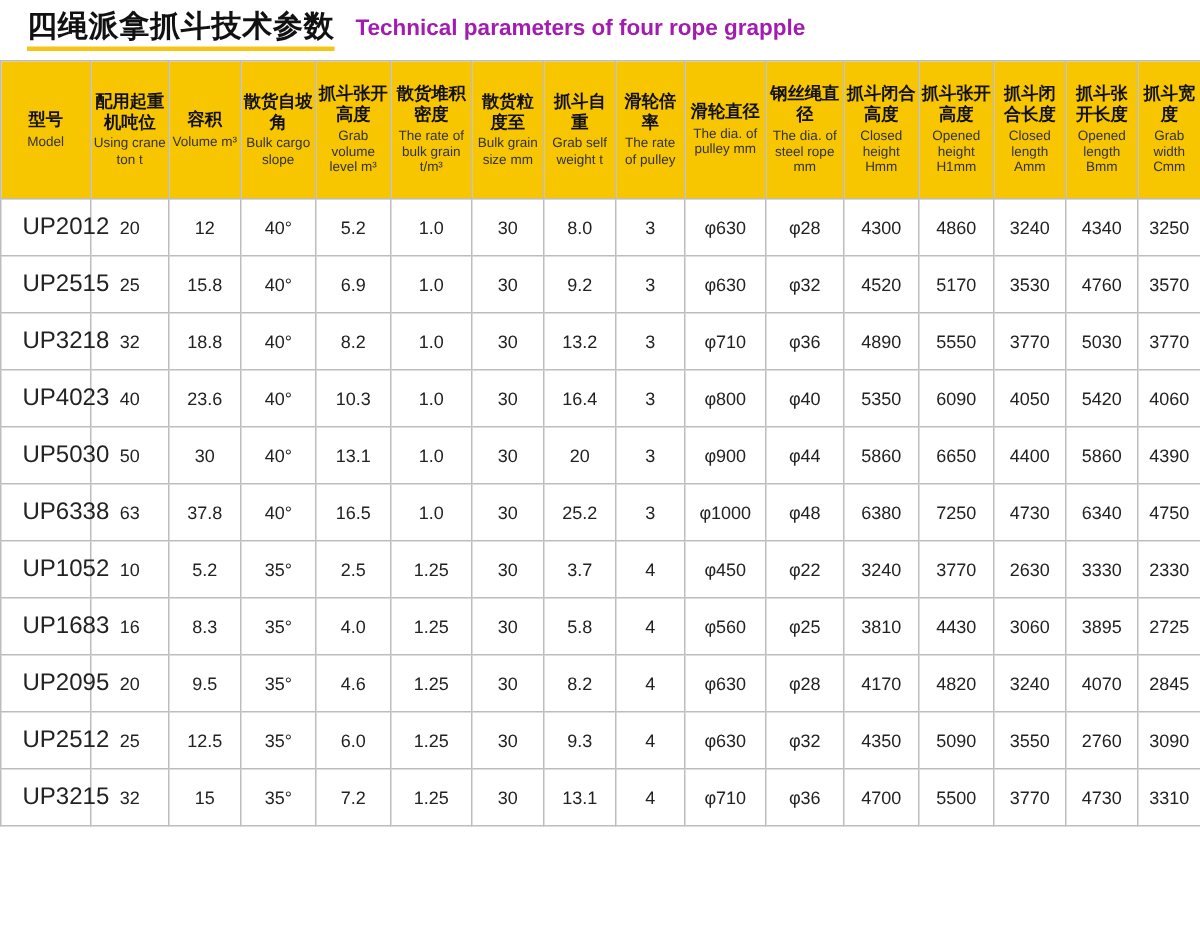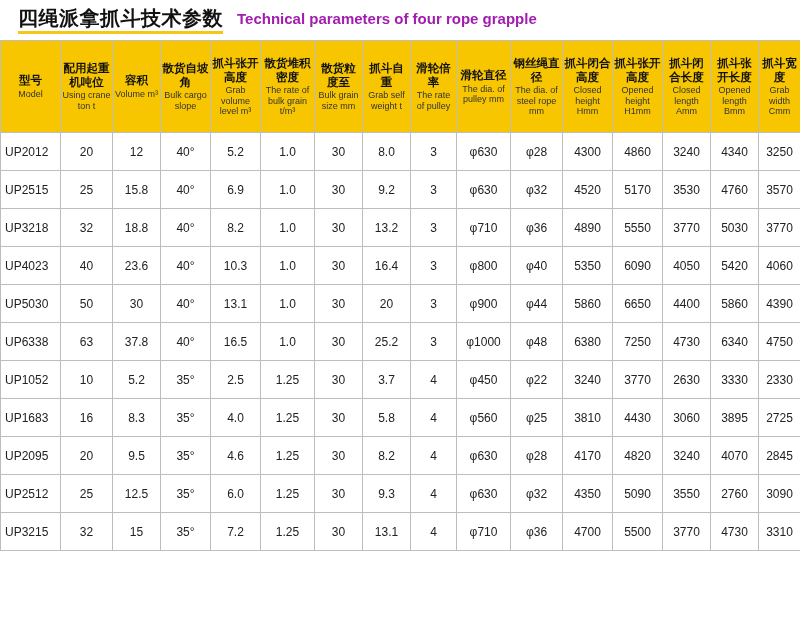--- a/index.html
+++ b/index.html
@@ -74,22 +74,22 @@
     margin-top: 1px;
     text-align: center;
   }
   table.spec tbody td {
     height: 38px;
     font-size: 12px;
     background: #ffffff;
   }
   table.spec tbody td.model {
     text-align: left;
-    padding-left: 4px;
-    font-size: 12px;
+    padding-left: 14px;
+    font-size: 16px;
   }
   
   col.c0 { width: 60px; }
   col.c1 { width: 52px; }
   col.c2 { width: 48px; }
   col.c3 { width: 50px; }
   col.c4 { width: 50px; }
   col.c5 { width: 54px; }
   col.c6 { width: 48px; }
   col.c7 { width: 48px; }

